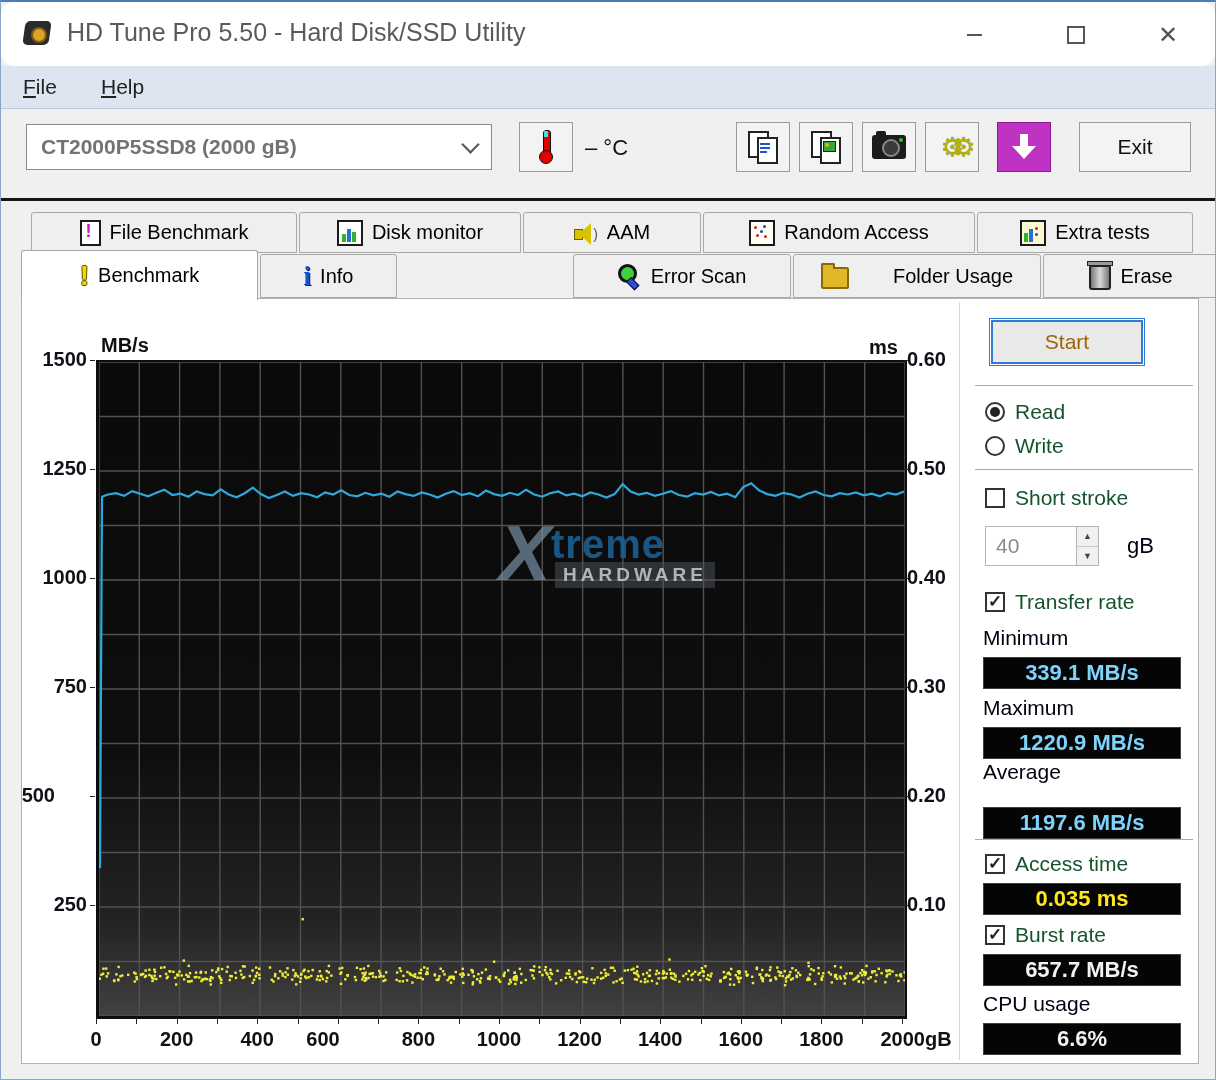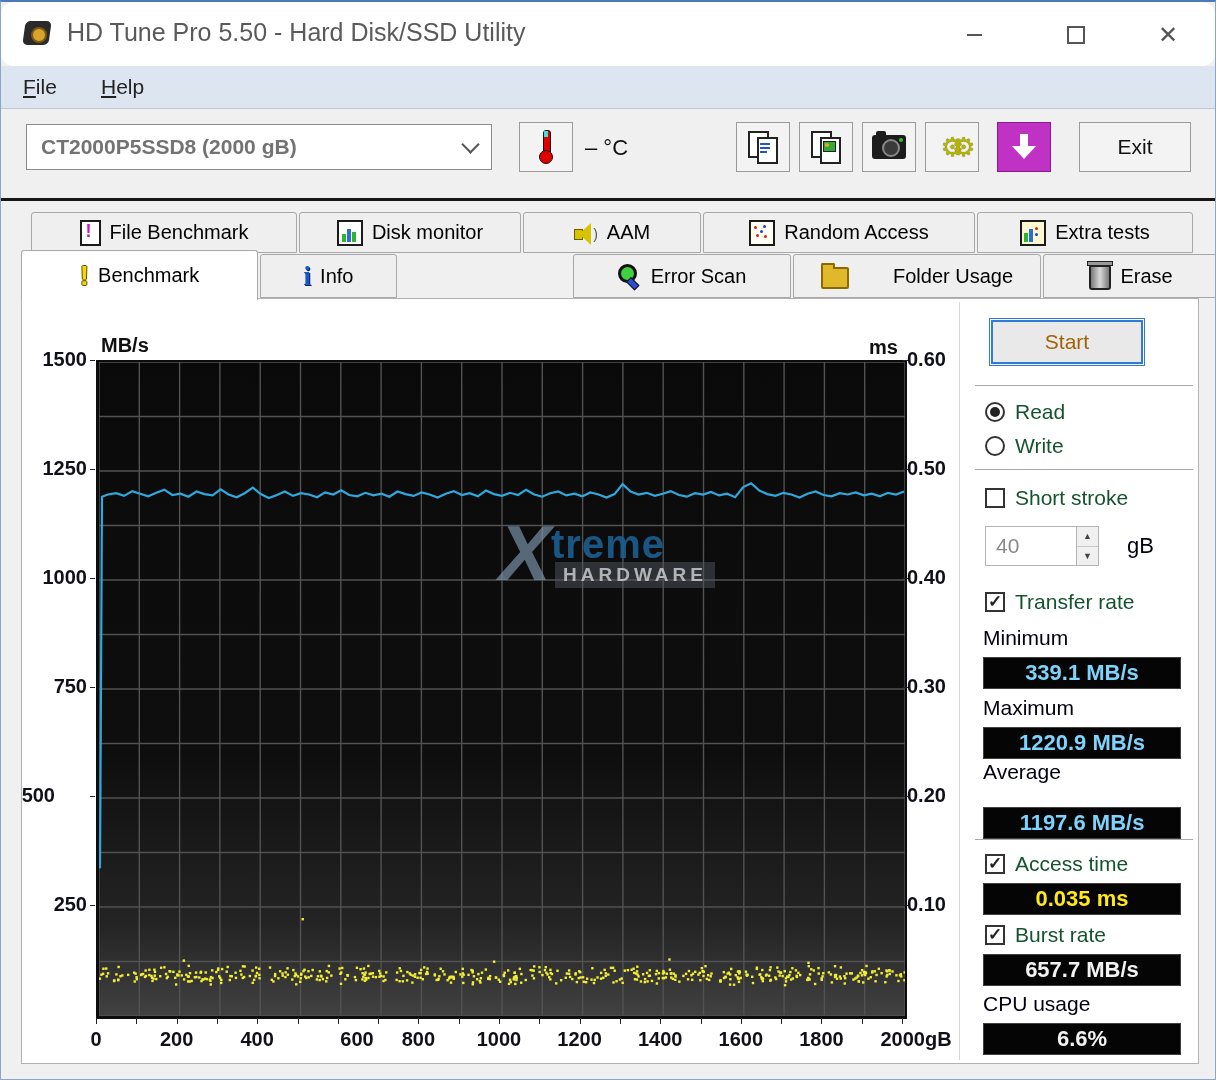--- a/index.html
+++ b/index.html
@@ -989,21 +989,21 @@
     <div class="tickmark" style="left: 659.2px; top: 1016px; width: 1px; height: 6px;"></div>
     <div class="tickmark" style="left: 699.5px; top: 1016px; width: 1px; height: 6px;"></div>
     <div class="tickmark" style="left: 739.8px; top: 1016px; width: 1px; height: 6px;"></div>
     <div class="tickmark" style="left: 780.1px; top: 1016px; width: 1px; height: 6px;"></div>
     <div class="tickmark" style="left: 820.4px; top: 1016px; width: 1px; height: 6px;"></div>
     <div class="tickmark" style="left: 860.7px; top: 1016px; width: 1px; height: 6px;"></div>
     <div class="tickmark" style="left: 901px; top: 1016px; width: 1px; height: 6px;"></div>
     <div class="axlbl" style="left: 95px; transform: translateX(-50%); top: 1026px;">0</div>
     <div class="axlbl" style="left: 175.6px; transform: translateX(-50%); top: 1026px;">200</div>
     <div class="axlbl" style="left: 256.2px; transform: translateX(-50%); top: 1026px;">400</div>
-    <div class="axlbl" style="left: 356px; transform: translateX(-50%); top: 1026px;">600</div>
+    <div class="axlbl" style="left: 322px; transform: translateX(-50%); top: 1026px;">600</div>
     <div class="axlbl" style="left: 417.4px; transform: translateX(-50%); top: 1026px;">800</div>
     <div class="axlbl" style="left: 498px; transform: translateX(-50%); top: 1026px;">1000</div>
     <div class="axlbl" style="left: 578.6px; transform: translateX(-50%); top: 1026px;">1200</div>
     <div class="axlbl" style="left: 659.2px; transform: translateX(-50%); top: 1026px;">1400</div>
     <div class="axlbl" style="left: 739.8px; transform: translateX(-50%); top: 1026px;">1600</div>
     <div class="axlbl" style="left: 820.4px; transform: translateX(-50%); top: 1026px;">1800</div>
     <div class="axlbl" style="left: 915px; transform: translateX(-50%); top: 1026px;">2000gB</div>
   </div>
 
 </body></html>

